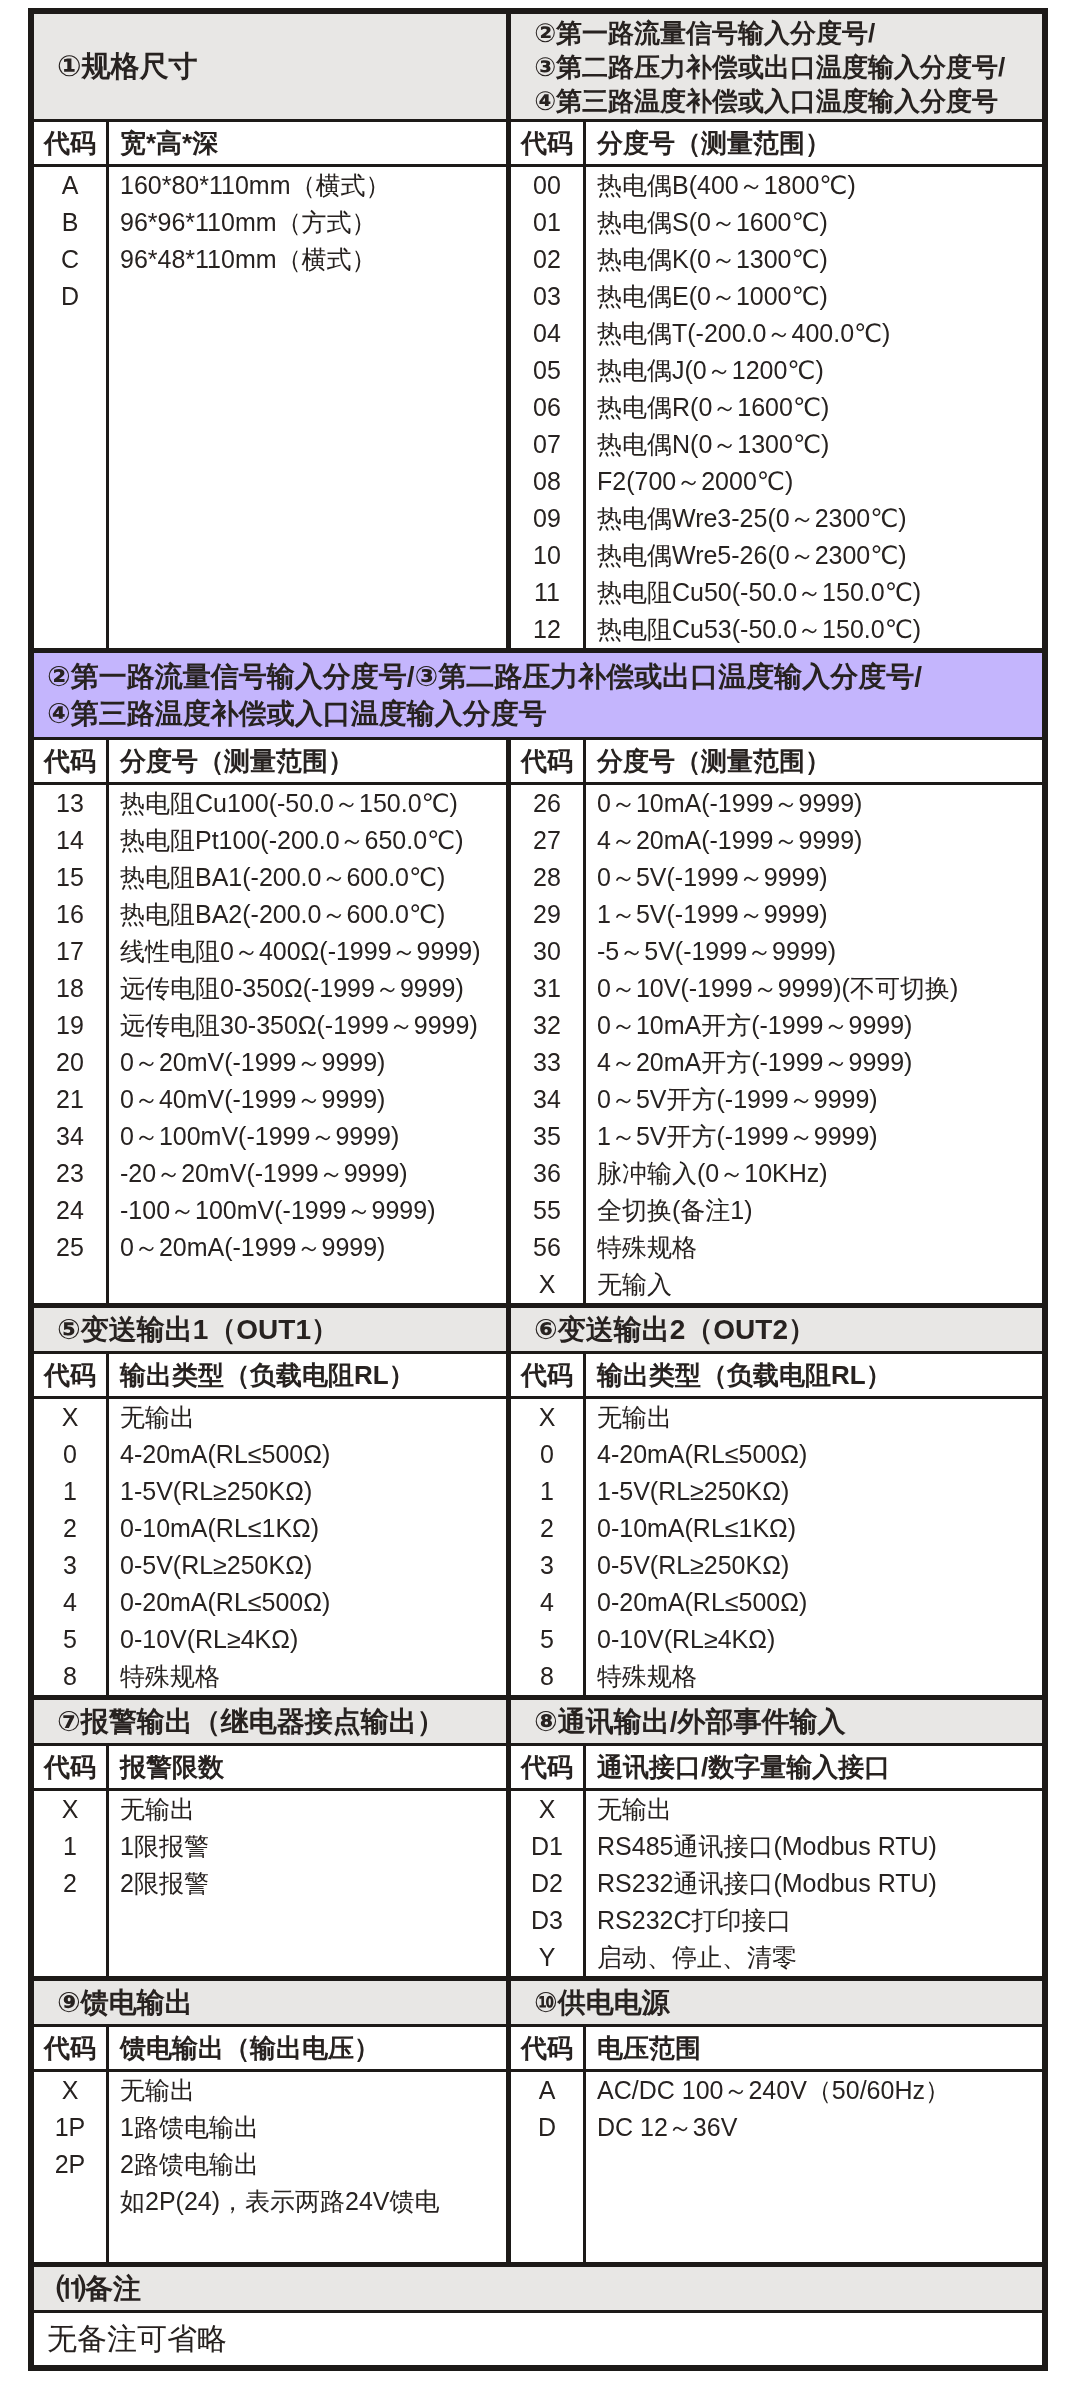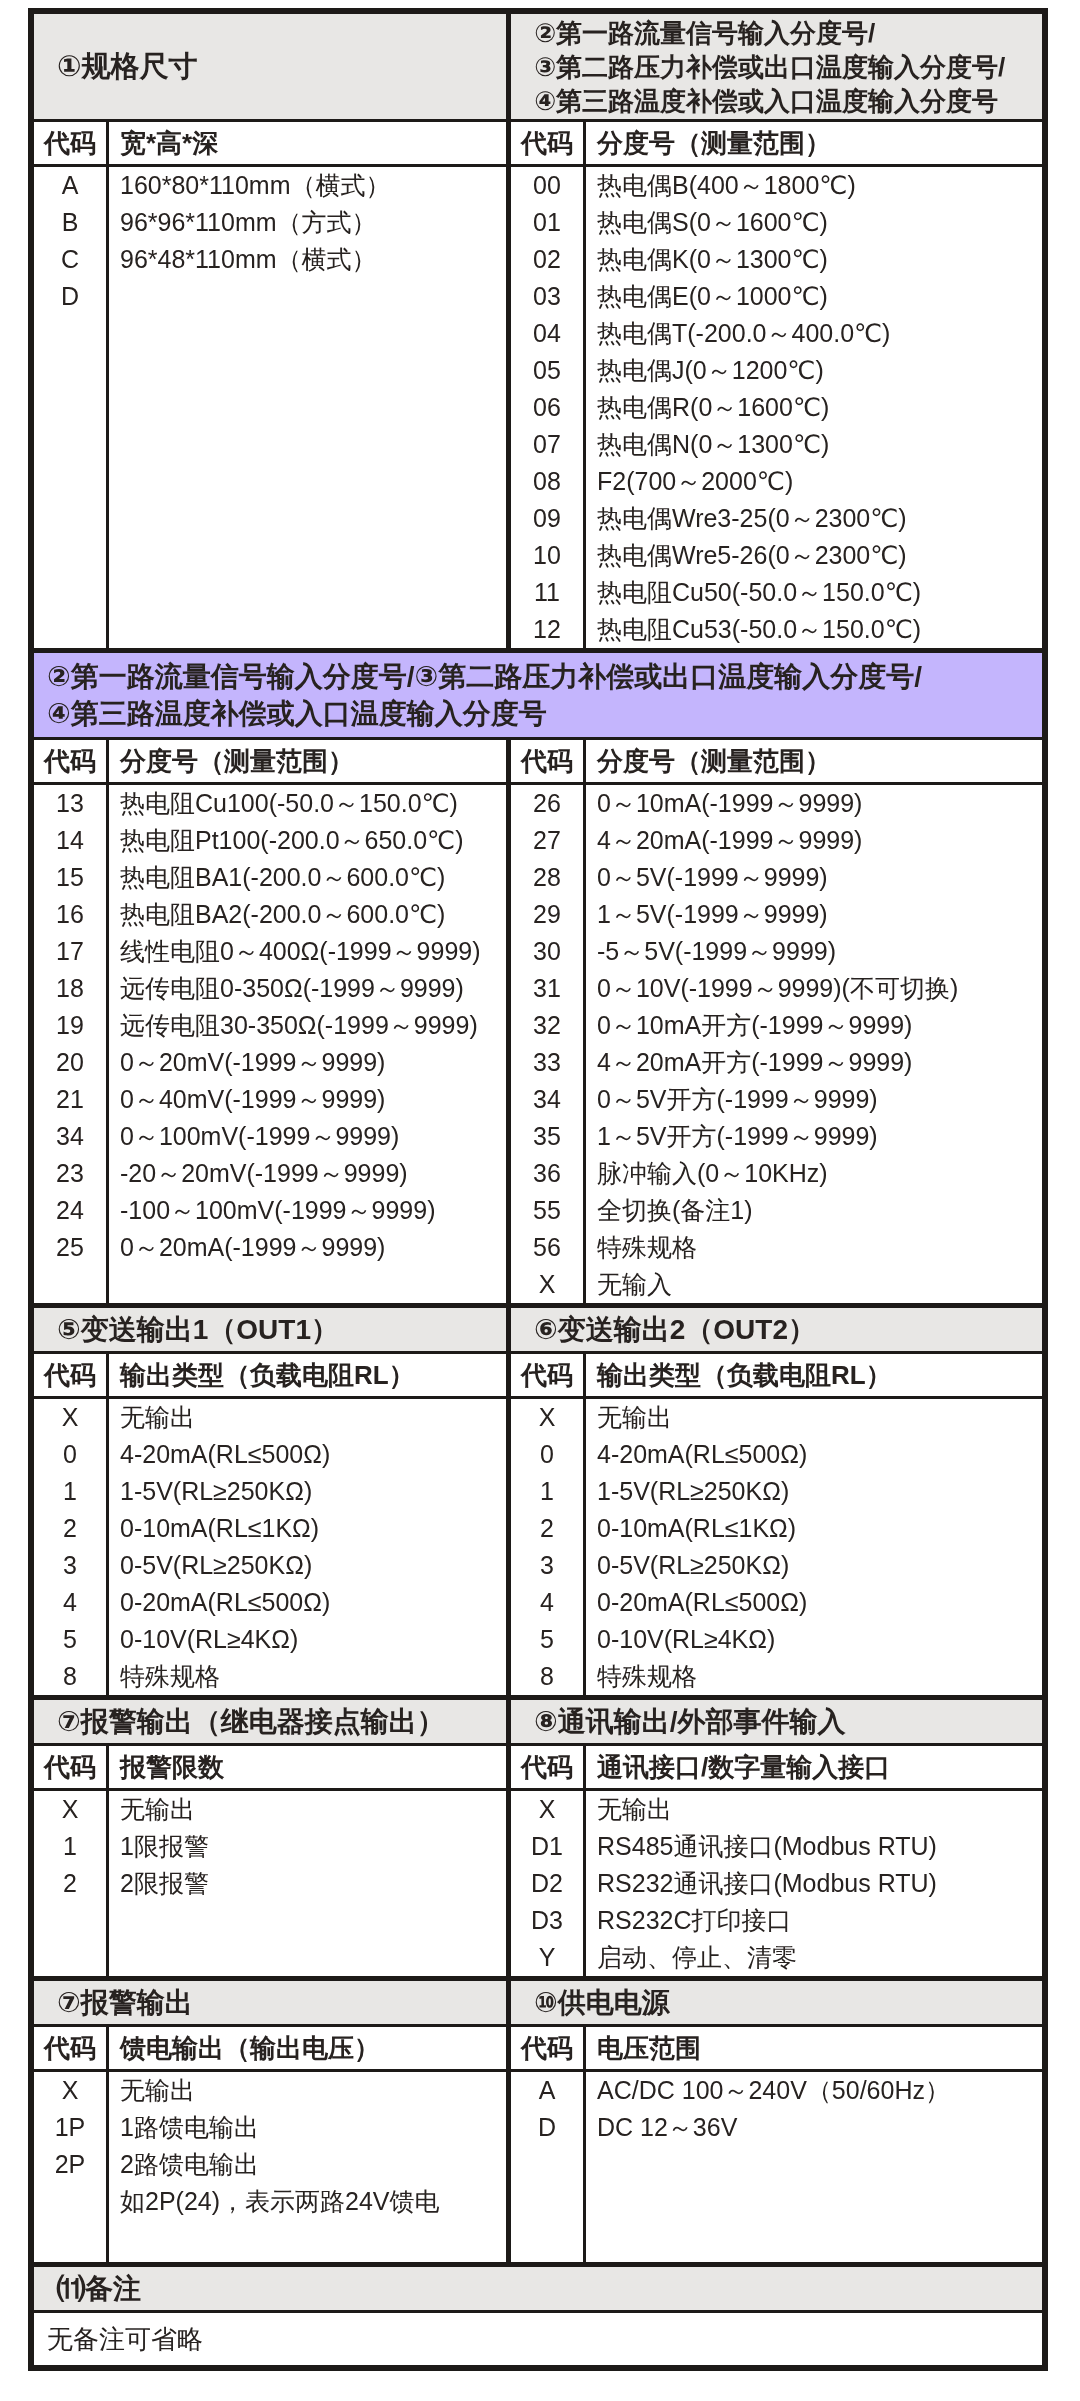--- a/index.html
+++ b/index.html
@@ -28,21 +28,21 @@
   .gbody { display:flex; align-items:stretch; flex:none; }
   .codecol { width:72px; flex:none; border-right:3px solid #1d1a18; display:flex; flex-direction:column; }
   .labelcol { flex:1; min-width:0; display:flex; flex-direction:column; }
   .cell { height:37px; flex:none; display:flex; align-items:center; font-size:25px; white-space:nowrap; }
   .codecol .cell { justify-content:center; }
   .labelcol .cell { padding-left:11px; }
 
   .b1 { height:481px; } .b2 { height:518px; } .b3 { height:296px; }
   .b4 { height:185px; } .b5 { height:190px; }
 
-  .noterow { height:52px; display:flex; align-items:center; padding-left:13px; font-size:26px; }
+  .noterow { height:52px; display:flex; align-items:center; padding-left:13px; font-size:30px; }
 </style>
 </head>
 <body>
 
 <div class="sheet">
 
   <div class="row">
     <div class="lgroup">
       <div class="band hdr1 one">
         <span>①规格尺寸</span>
@@ -329,21 +329,21 @@
           </div>
       </div>
     </div>
   </div>
 
   <div class="hsep"></div>
 
   <div class="row">
     <div class="lgroup">
       <div class="band single">
-        <span>⑦报警输出</span>
+        <span>⑨馈电输出</span>
       </div>
       <div class="colhdr">
         <div class="codeh">代码</div>
         <div class="labelh">馈电输出（输出电压）</div>
       </div>
       <div class="gbody b5">
         <div class="codecol">
 
         <div class="cell">X</div>
             <div class="cell">1P</div>

